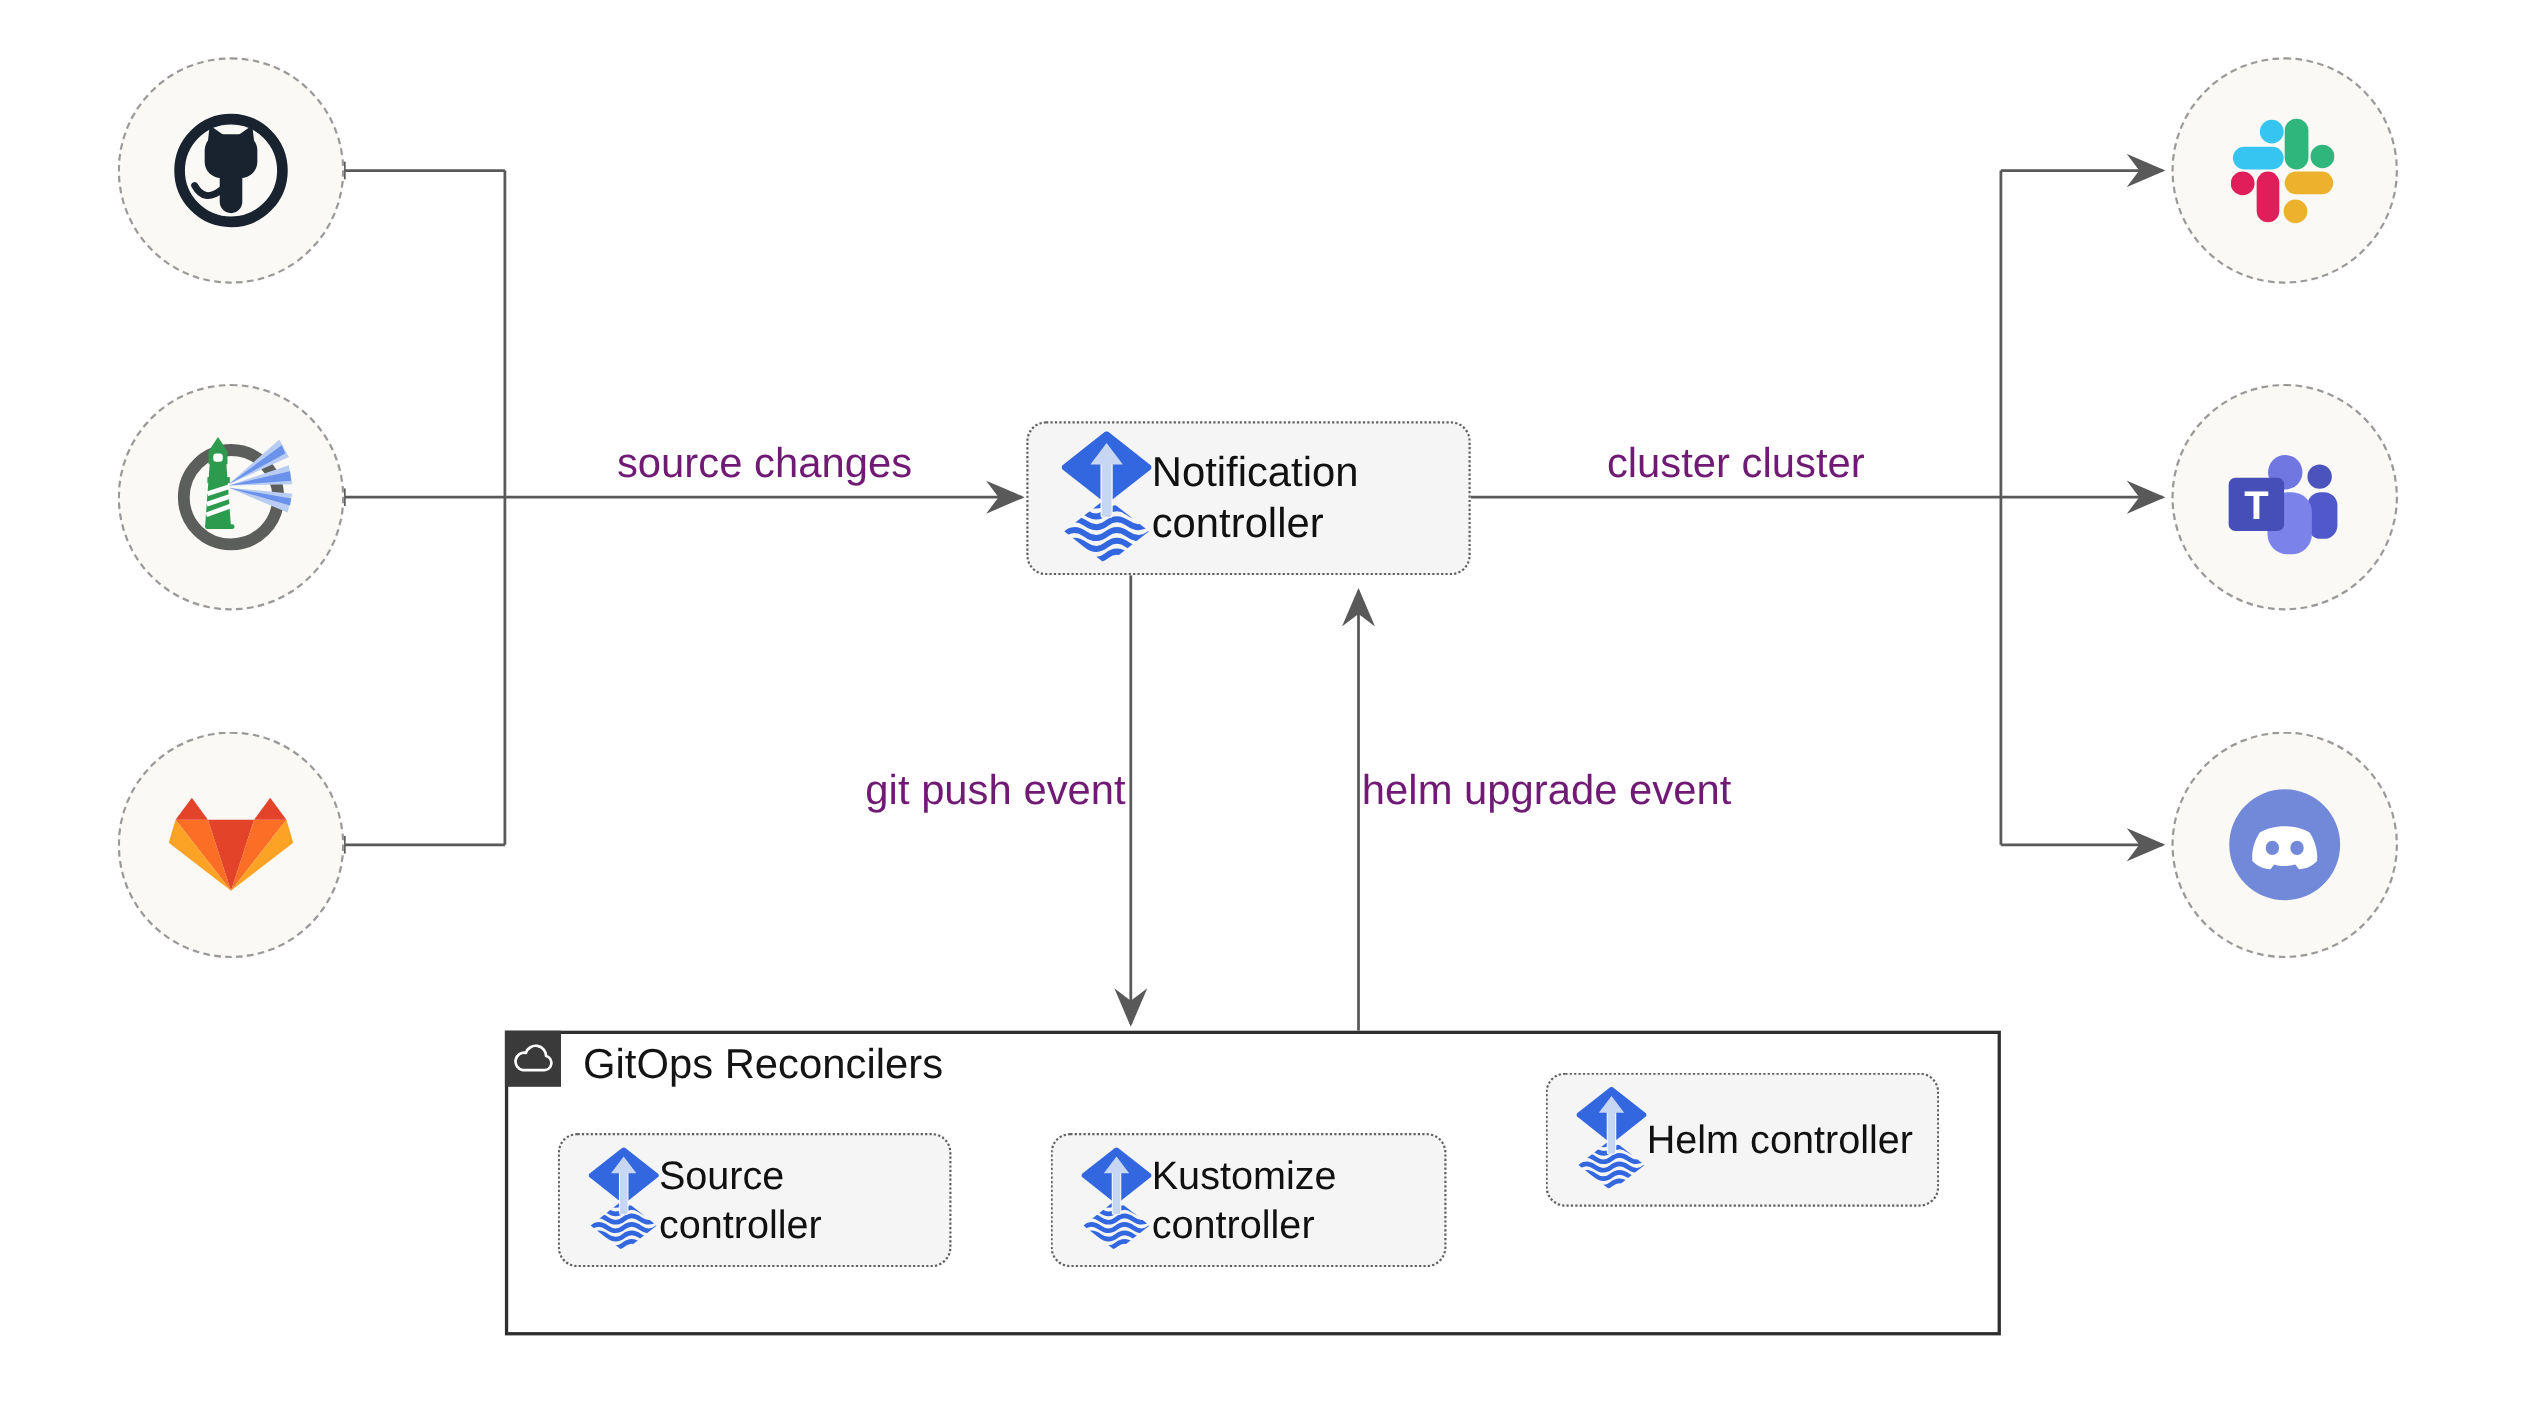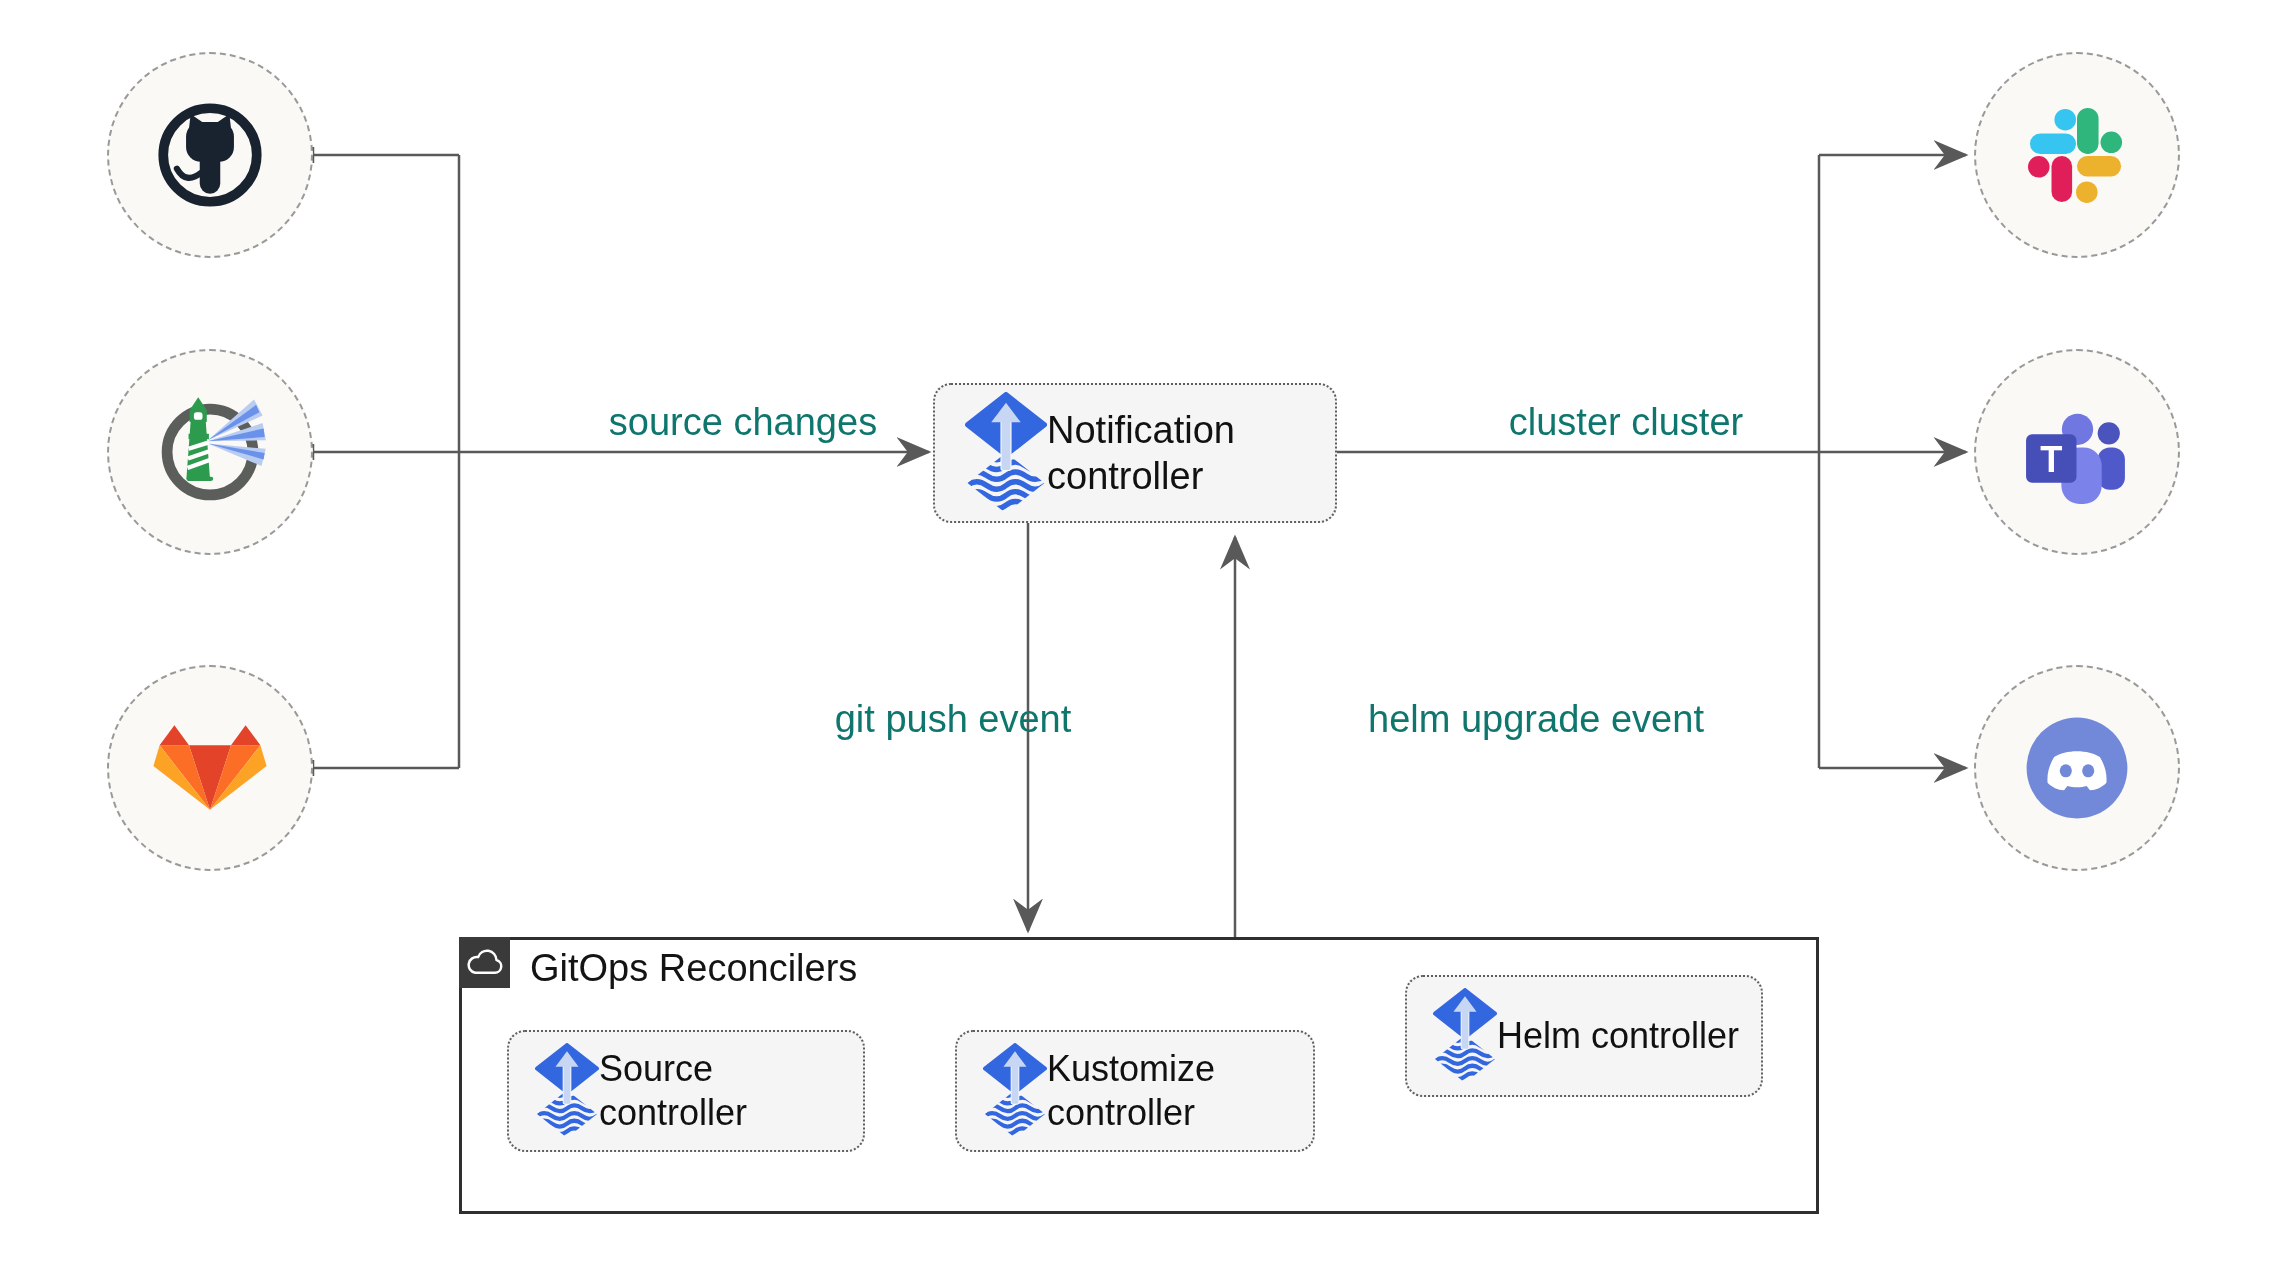--- a/index.html
+++ b/index.html
@@ -16,23 +16,22 @@
   .node-box{
     position:absolute;background:#f5f5f5;border:2.5px dotted #5f5f5f;border-radius:18px;
     box-sizing:border-box;display:flex;align-items:center;z-index:2;
   }
   .node-label{
     flex:1;text-align:left;font-size:38px;line-height:1.22;color:#111111;
     padding-right:14px;
   }
   .inner-label{font-size:36px;}
   .edge-label{
-    position:absolute;font-size:38px;color:#0f766e;text-align:center;white-space:nowrap;z-index:3;
+    position:absolute;font-size:38px;color:#701a75;text-align:center;white-space:nowrap;z-index:3;
     transform:translateX(-50%);
-    margin-left:48px;
   }
   .group-box{
     position:absolute;left:459px;top:937px;width:1360px;height:277px;
     border:3px solid #2f2f2f;box-sizing:border-box;background:#ffffff;z-index:2;
   }
   .group-badge{
     position:absolute;left:-3px;top:-3px;width:51px;height:51px;background:#3a3a3a;
     display:flex;align-items:center;justify-content:center;
   }
   .group-title{
@@ -191,21 +190,21 @@
   </div>
   <div class="io-circle" style="left:1974px;top:665px;">
     <svg width="112" height="112">
         <use href="#sym-discord"></use>
       </svg>
   </div>
 
   <div class="edge-label" style="left:695px;top:401px;">source changes</div>
   <div class="edge-label" style="left:1578px;top:401px;">cluster cluster</div>
   <div class="edge-label" style="left:905px;top:698px;">git push event</div>
-  <div class="edge-label" style="left:1488px;top:698px;">helm upgrade event</div>
+  <div class="edge-label" style="left:1406px;top:698px;">helm upgrade event</div>
 
   <div class="node-box" style="left:933px;top:383px;width:404px;height:140px;">
     <svg class="flux-logo" width="82" height="123">
         <use href="#sym-flux"></use>
       </svg>
     <div class="node-label">Notification controller</div>
   </div>
 
   <div class="group-box">
     <div class="group-badge">

